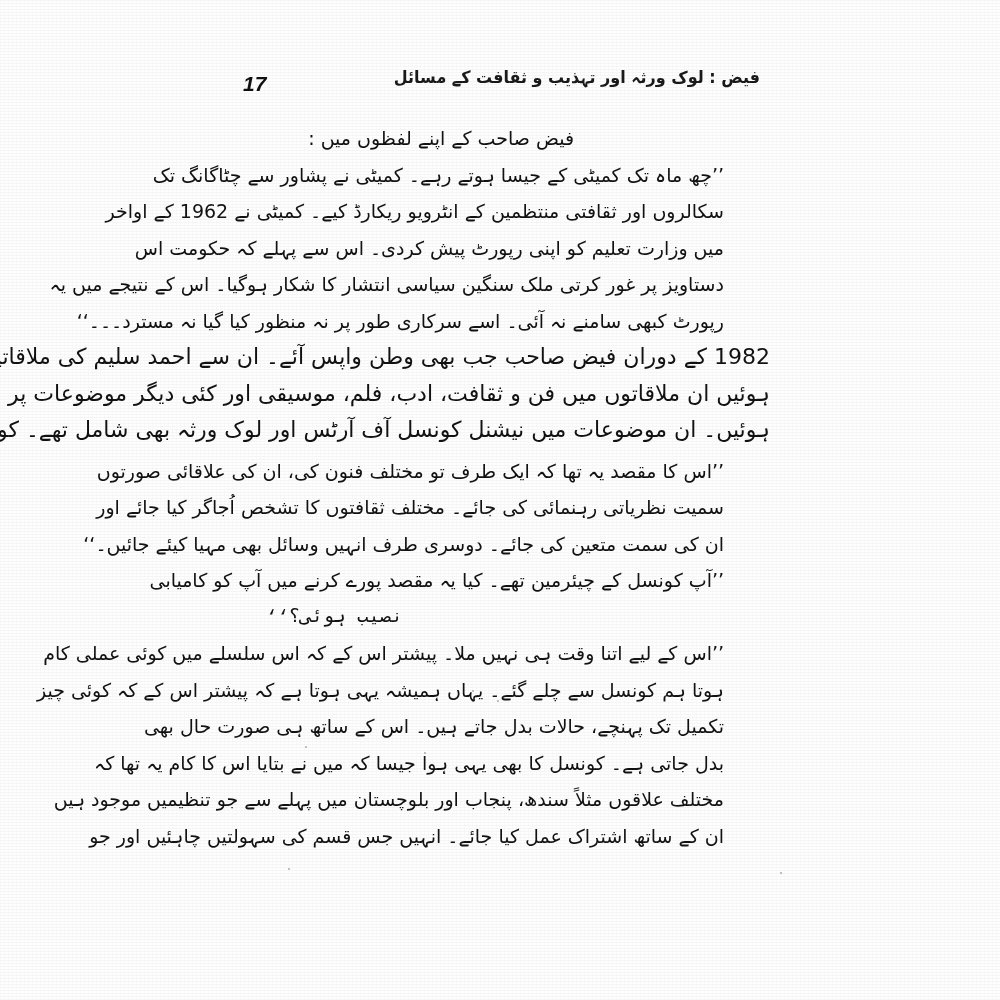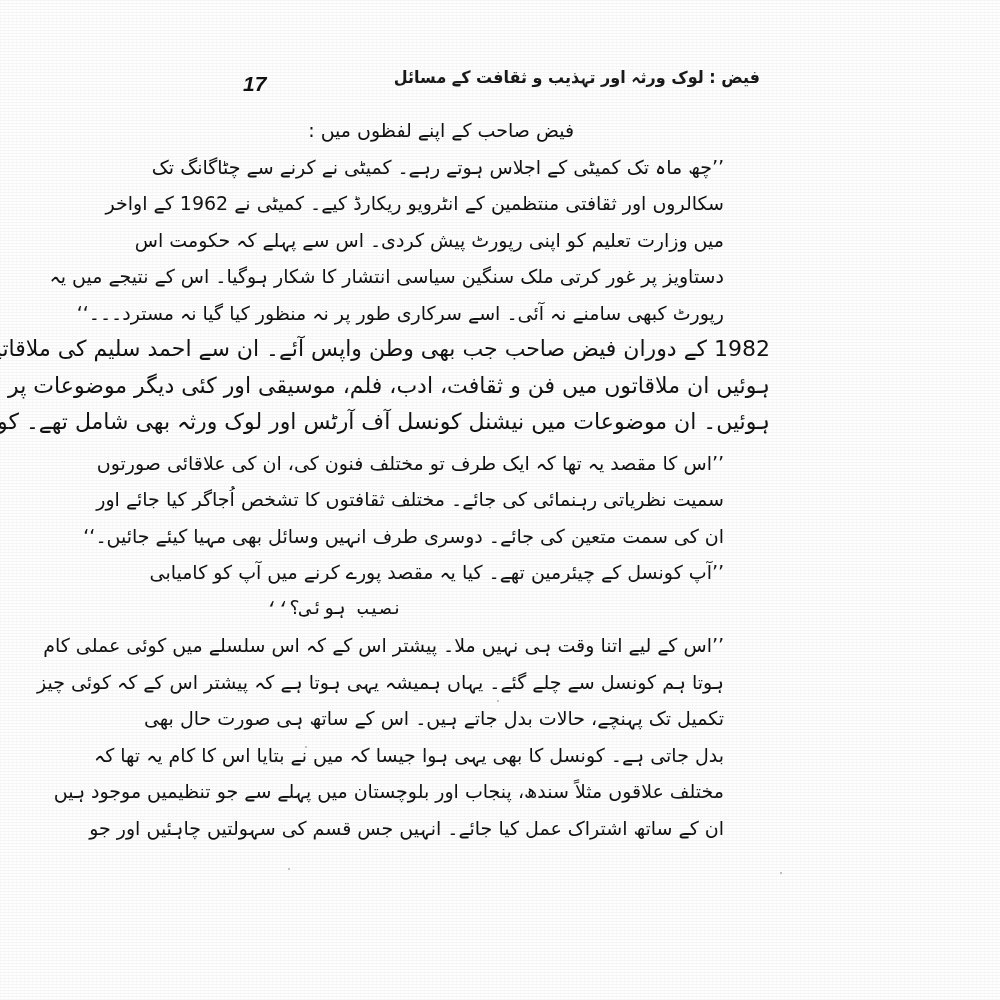--- a/index.html
+++ b/index.html
@@ -55,21 +55,21 @@
     font-weight: 700;
     font-style: italic;
     color: #101010;
     direction: ltr;
   }
 
   
   #column {
     position: absolute;
     left: 258px;
-    top: 112px;
+    top: 120px;
     width: 512px;
     direction: rtl;
     text-align: right;
     color: #121212;
   }
 
   .block {
     margin: 0;
     direction: rtl;
   }
@@ -139,21 +139,21 @@
   <div id="header-zone">
     <div class="running-head">فیض : لوک ورثہ اور تہذیب و ثقافت کے مسائل</div>
     <div class="folio">17</div>
   </div>
 
   <div id="column">
 
     <div class="block lead-in">فیض صاحب کے اپنے لفظوں میں :</div>
 
     <div class="block quote-par">
-      <span class="line">’’چھ ماہ تک کمیٹی کے اجلاس ہوتے رہے۔ کمیٹی نے کرنے سے چٹاگانگ تک</span>
+      <span class="line">’’چھ ماہ تک کمیٹی کے جیسا ہوتے رہے۔ کمیٹی نے پشاور سے چٹاگانگ تک</span>
       <span class="line">سکالروں اور ثقافتی منتظمین کے انٹرویو ریکارڈ کیے۔ کمیٹی نے 1962 کے اواخر</span>
       <span class="line">میں وزارت تعلیم کو اپنی رپورٹ پیش کردی۔ اس سے پہلے کہ حکومت اس</span>
       <span class="line">دستاویز پر غور کرتی ملک سنگین سیاسی انتشار کا شکار ہوگیا۔ اس کے نتیجے میں یہ</span>
       <span class="line">رپورٹ کبھی سامنے نہ آئی۔ اسے سرکاری طور پر نہ منظور کیا گیا نہ مسترد۔۔۔‘‘</span>
     </div>
 
     <div class="block body-par">
       <span class="line">1982 کے دوران فیض صاحب جب بھی وطن واپس آئے۔ ان سے احمد سلیم کی ملاقاتیں</span>
       <span class="line">ہوئیں ان ملاقاتوں میں فن و ثقافت، ادب، فلم، موسیقی اور کئی دیگر موضوعات پر ان سے بھرپور باتیں</span>
       <span class="line">ہوئیں۔ ان موضوعات میں نیشنل کونسل آف آرٹس اور لوک ورثہ بھی شامل تھے۔ کونسل کے مقاصد کے</span>

